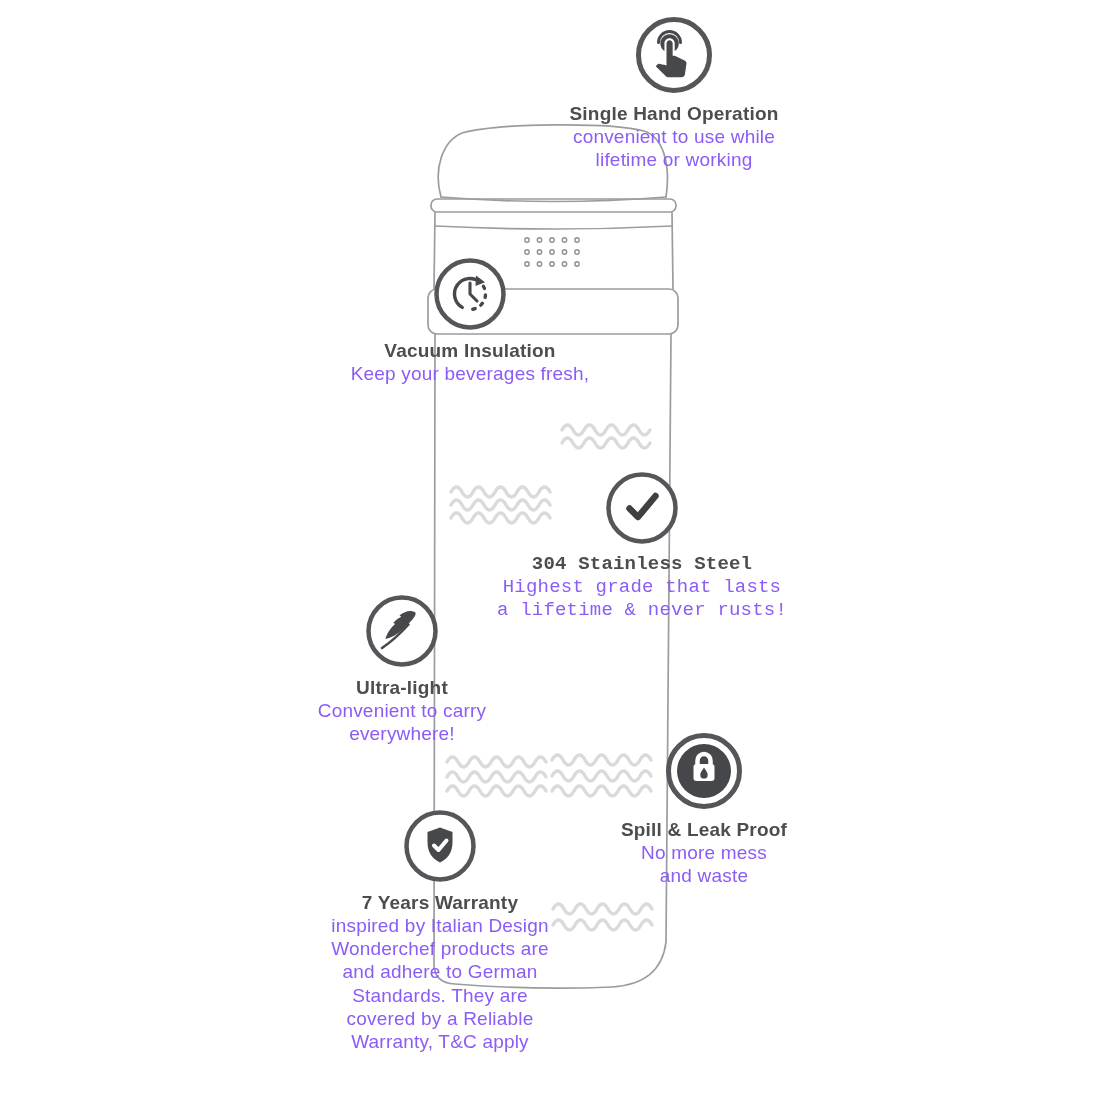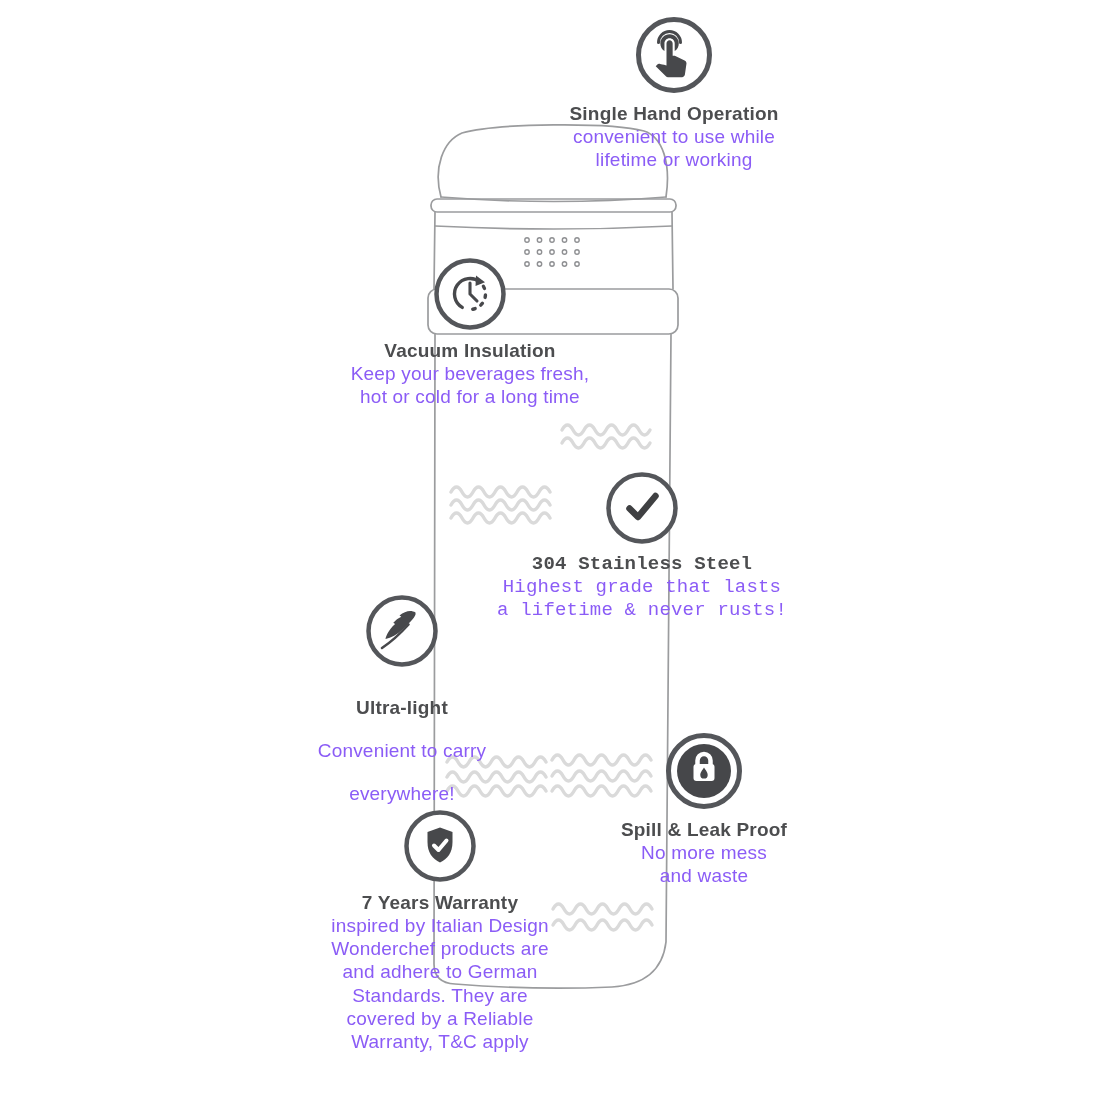--- a/index.html
+++ b/index.html
@@ -103,34 +103,33 @@
   <div class="feature" style="left:470px;top:256px;">
     <svg class="icon-ring" width="76" height="76" viewBox="0 0 76 76">
       <circle cx="38" cy="38" r="33.5" fill="#ffffff" stroke="#54565a" stroke-width="4.5"></circle>
       <path fill="none" stroke="#47484b" stroke-width="3.4" stroke-linecap="round" d="M30.25 51.4 A15.5 15.5 0 1 1 47.96 26.1"></path>
       <path fill="#47484b" d="M44 19.5 L53 26.2 L43.5 30 Z"></path>
       <path fill="none" stroke="#47484b" stroke-width="3.4" stroke-linecap="round" stroke-dasharray="2.5 6.5" d="M51.4 30.25 A15.5 15.5 0 0 1 36.65 53.44"></path>
       <path fill="none" stroke="#47484b" stroke-width="3.1" stroke-linecap="round" d="M38 38 V27 M38 38 L45 45"></path>
     </svg>
     <div class="f-title">Vacuum Insulation</div>
     <div class="f-line">Keep your beverages fresh,</div>
-    <div class="f-line">hot or cold for a long time</div>
   </div>
 
   <div class="feature" style="left:642px;top:470px;font-family:Liberation Mono, monospace;">
     <svg class="icon-ring" width="76" height="76" viewBox="0 0 76 76">
       <circle cx="38" cy="38" r="33.5" fill="#ffffff" stroke="#54565a" stroke-width="4.5"></circle>
       <path fill="none" stroke="#3f4042" stroke-width="6.5" stroke-linecap="round" stroke-linejoin="round" d="M25.5 38.5 L34 47 L51.5 26"></path>
     </svg>
     <div class="f-title">304 Stainless Steel</div>
     <div class="f-line">Highest grade that lasts</div>
     <div class="f-line">a lifetime &amp; never rusts!</div>
   </div>
 
-  <div class="feature" style="left:402px;top:593px;gap:20px;">
+  <div class="feature" style="left:402px;top:593px;">
     <svg class="icon-ring" width="76" height="76" viewBox="0 0 76 76">
       <circle cx="38" cy="38" r="33.5" fill="#ffffff" stroke="#54565a" stroke-width="4.5"></circle>
       <path fill="#47484b" d="M51.5 19.5 C47 16.5 41 18 35.5 22.5 l1.8 1.2 c-3.2 1.6 -5.6 3.4 -8 6 l1.8 1.2 c-3.4 3 -6 6.4 -7.6 9.6 c-1 2 -1.8 4 -2 5.5 c5.6 -1 11.6 -4.4 17.2 -9.8 c7 -6.8 14 -13.2 12.8 -16.2 z"></path>
       <path fill="none" stroke="#47484b" stroke-width="2.6" stroke-linecap="round" d="M18 55 C27 49 35 42 44.5 31.5"></path>
     </svg>
     <div class="f-title">Ultra-light</div>
     <div class="f-line">Convenient to carry</div>
     <div class="f-line">everywhere!</div>
   </div>
 

